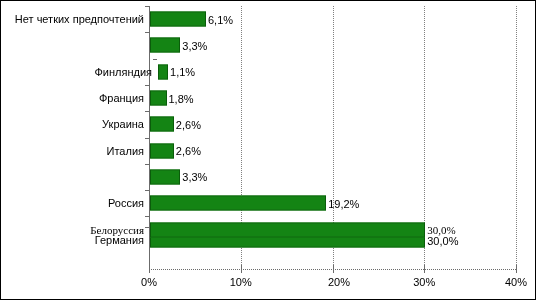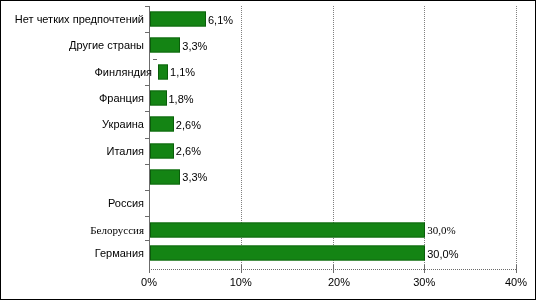--- a/index.html
+++ b/index.html
@@ -135,37 +135,40 @@
   <div id="axis-x-line"></div>
 
   <div id="plot-area">
     <div id="gridlines">
         <div class="gridline" style="left: 91.75px;"></div>
         <div class="gridline" style="left: 183.5px;"></div>
         <div class="gridline" style="left: 275.25px;"></div>
         <div class="gridline" style="left: 367px;"></div>
       </div>
     <div id="rows">
-        <div class="row" style="top: 234px; height: 26.3px; padding-left: 25px;">
+        <div class="row" style="top: 221px; height: 26.3px; padding-left: 25px;">
           <div class="tick-y"></div>
           <div class="cat-label">Германия</div>
           <div class="bar" style="width: 275.25px;">
             <span class="bar-value">30,0%</span>
           </div>
         </div>
         <div class="row" style="top: 210.4px; height: 26.3px; font-family: Liberation Serif, serif;">
           <div class="tick-y"></div>
           <div class="cat-label">Белоруссия</div>
           <div class="bar" style="width: 275.25px;">
             <span class="bar-value">30,0%</span>
           </div>
         </div>
         <div class="row" style="top: 184.1px; height: 26.3px;">
           <div class="tick-y"></div>
           <div class="cat-label">Россия</div>
+          <div class="bar" style="width: 176.16px;">
+            <span class="bar-value">19,2%</span>
+          </div>
         </div>
         <div class="row" style="top: 157.8px; height: 26.3px;">
           <div class="tick-y"></div>
           <div class="bar" style="width: 30.2775px;">
             <span class="bar-value">3,3%</span>
           </div>
         </div>
         <div class="row" style="top: 131.5px; height: 26.3px;">
           <div class="tick-y"></div>
           <div class="cat-label">Италия</div>
@@ -189,21 +192,20 @@
         </div>
         <div class="row" style="top: 52.6px; height: 26.3px; margin-left: 8px;">
           <div class="tick-y"></div>
           <div class="cat-label">Финляндия</div>
           <div class="bar" style="width: 10.0925px;">
             <span class="bar-value">1,1%</span>
           </div>
         </div>
         <div class="row" style="top: 26.3px; height: 26.3px;">
           <div class="tick-y"></div>
-          <div class="cat-label">Другие страны</div>
           <div class="bar" style="width: 30.2775px;">
             <span class="bar-value">3,3%</span>
           </div>
         </div>
         <div class="row" style="top: 0px; height: 26.3px;">
           <div class="tick-y"></div>
           <div class="cat-label">Нет четких предпочтений</div>
           <div class="bar" style="width: 55.9675px;">
             <span class="bar-value">6,1%</span>
           </div>

